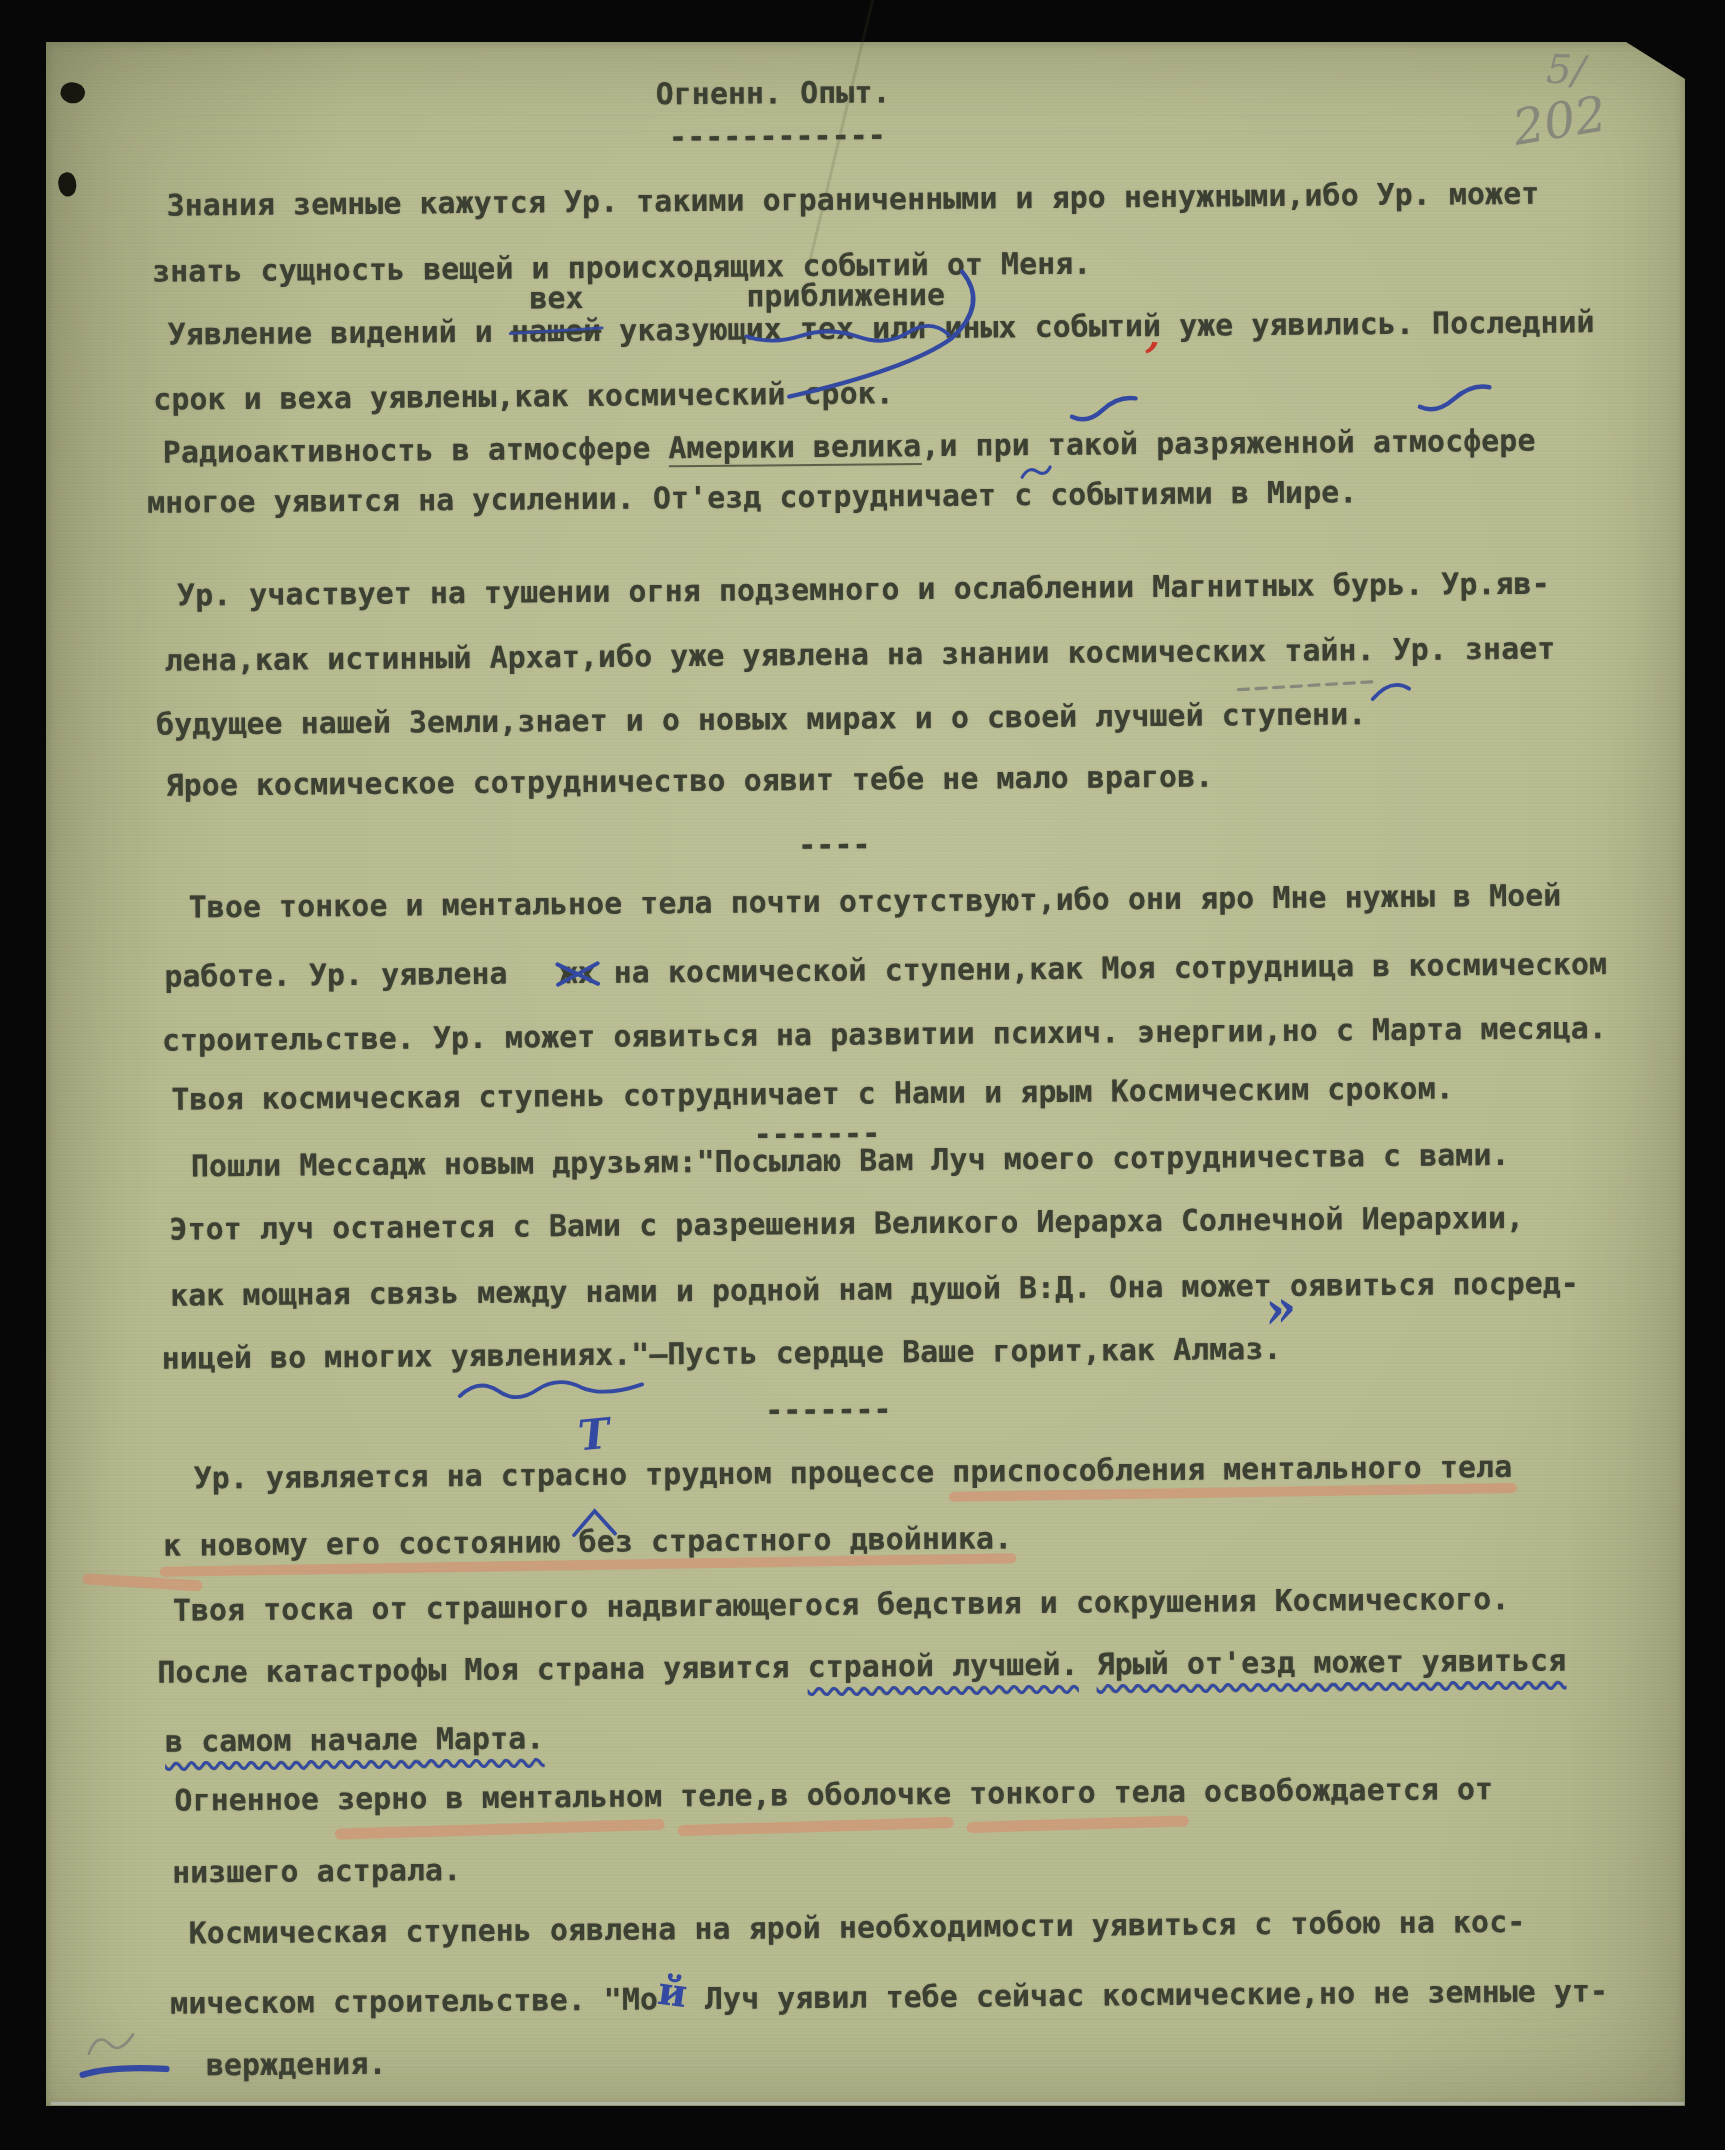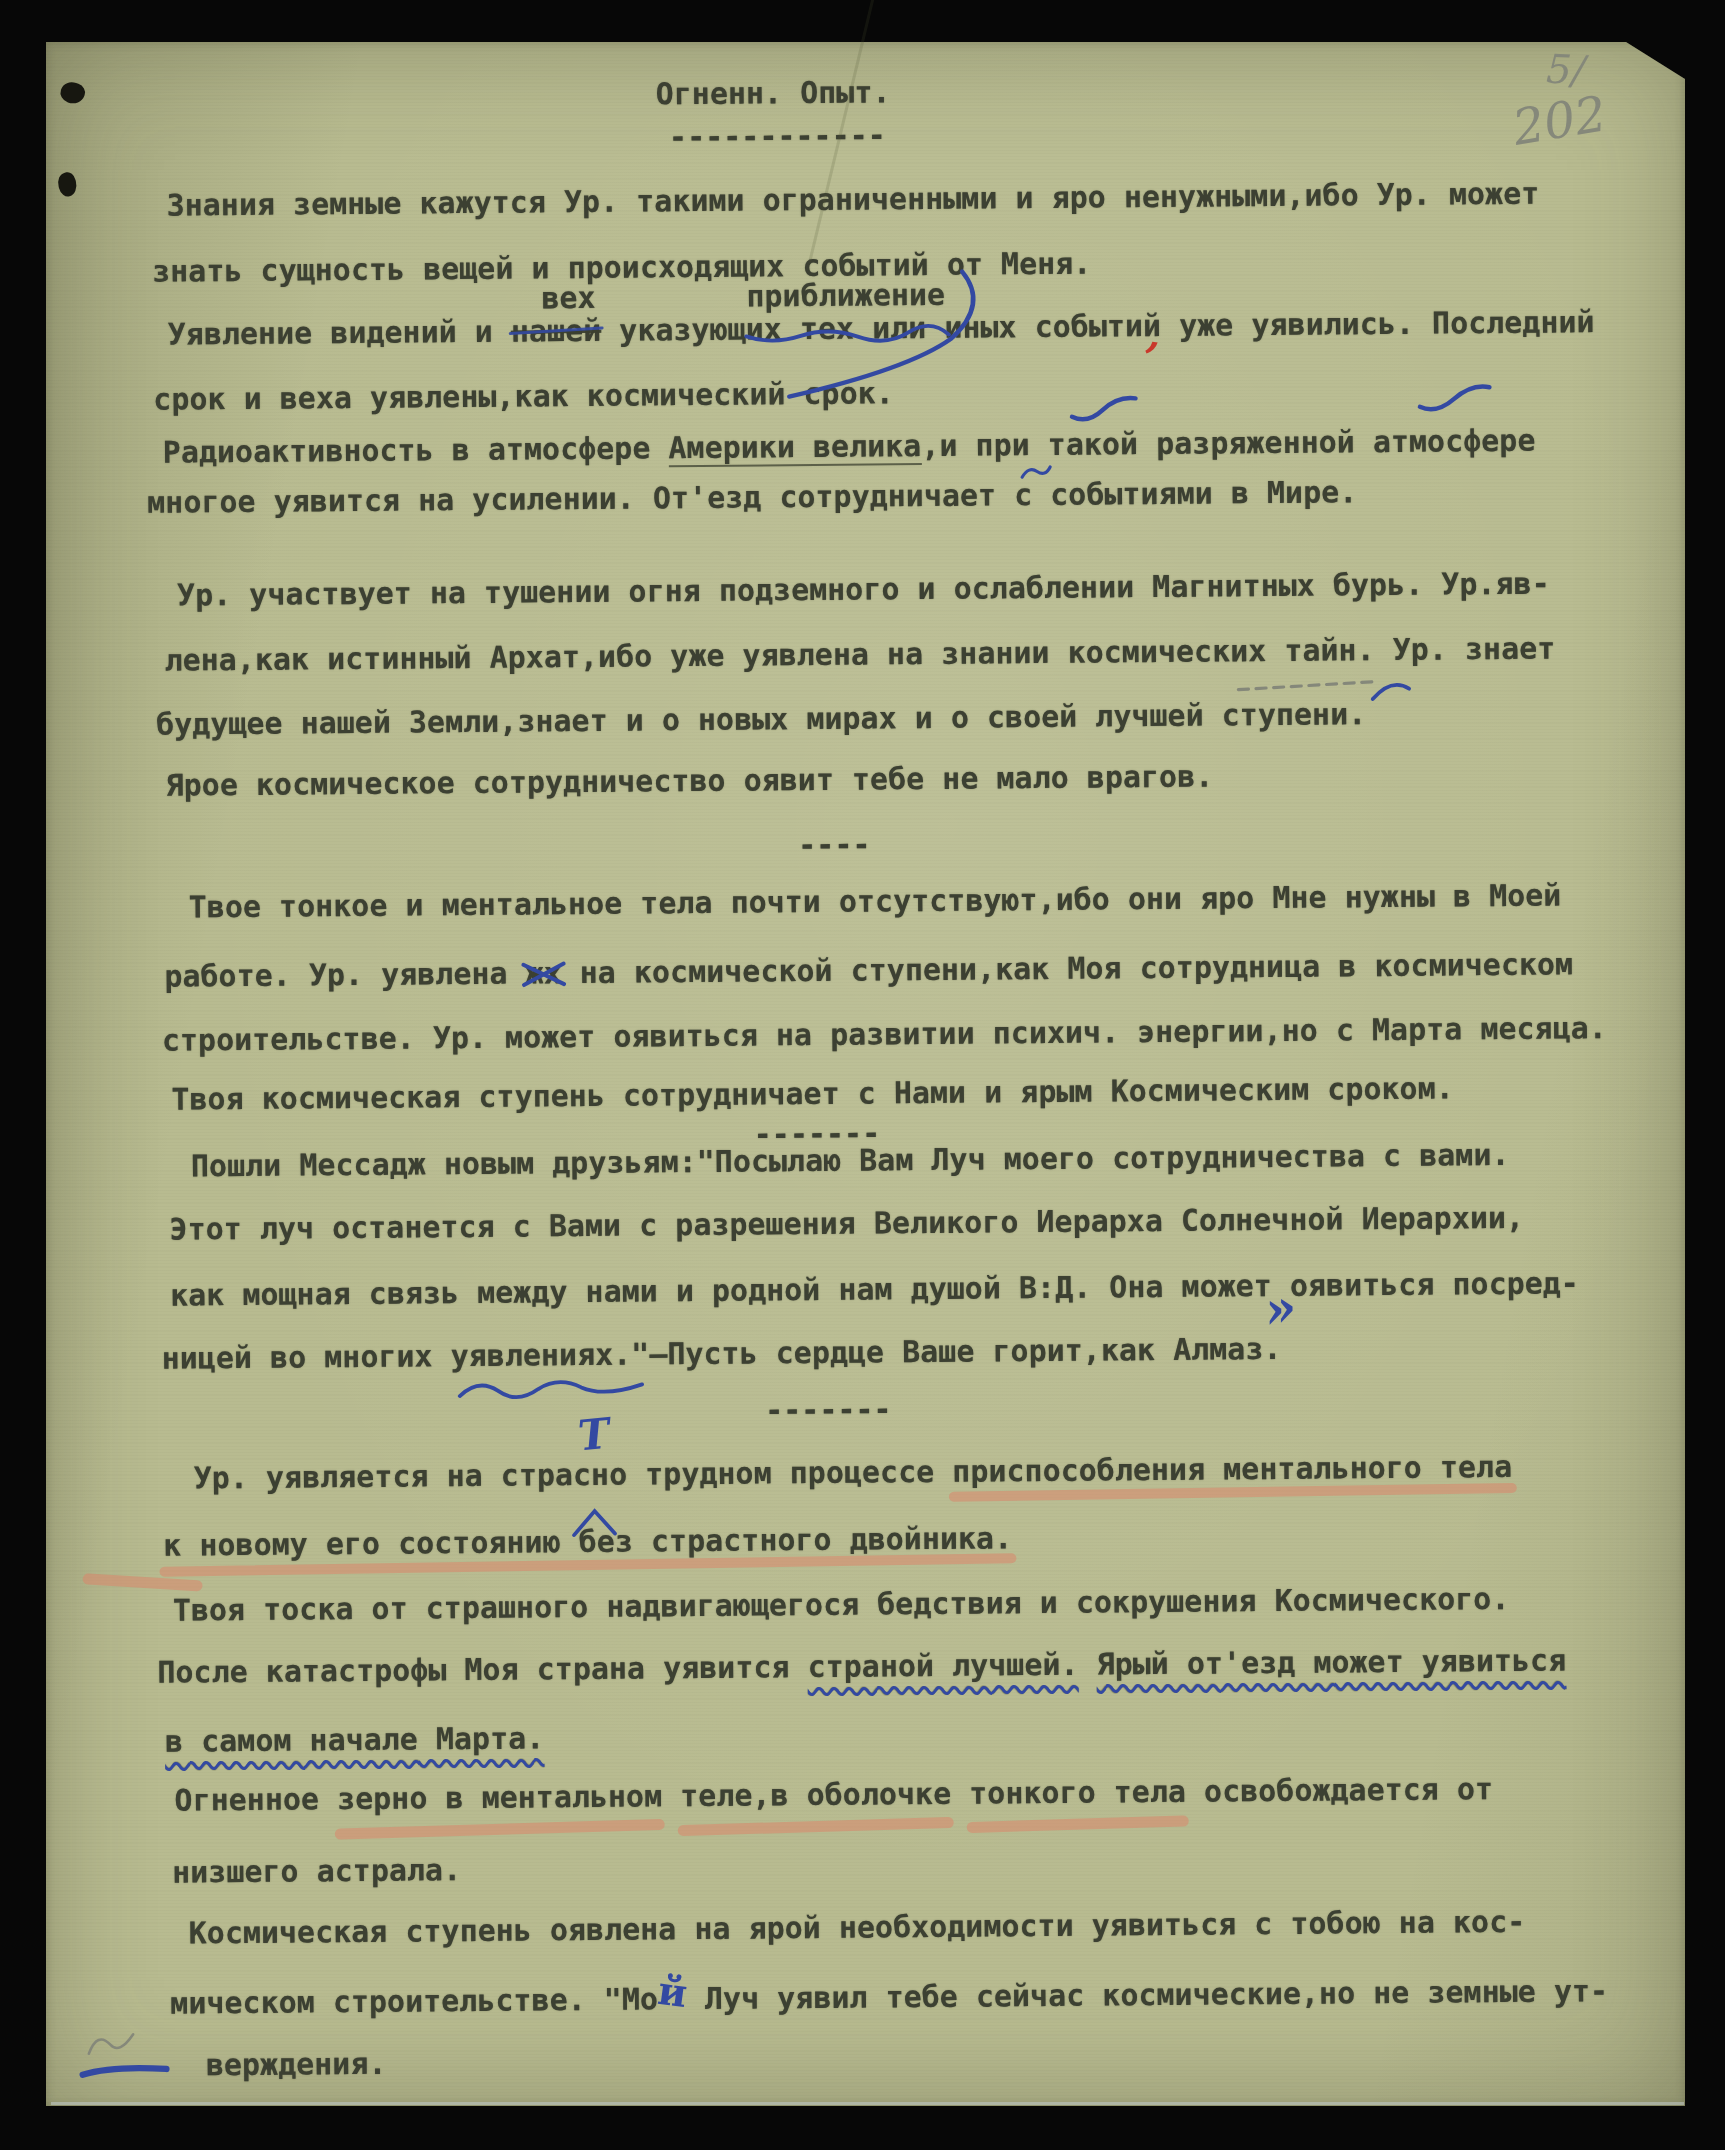--- a/index.html
+++ b/index.html
@@ -33,21 +33,21 @@
     line-height:1;
   }
   .seg-strike{
     position:relative;
     text-decoration:line-through;text-decoration-thickness:2.5px;text-decoration-color:rgba(60,64,48,.9);
   }
   .seg-strike::after{
     content:"";position:absolute;left:-2.5px;right:-2.5px;top:46%;height:3.2px;
     background:var(--blue,#3349a2);transform:rotate(-3deg);border-radius:1.9px;opacity:.9;
   }
-  .seg-xed{position:relative;}
+  .seg-xed{position:relative;margin-left:34px;}
   .seg-xed::before,.seg-xed::after{
     content:"";position:absolute;left:-6.3px;right:-6.3px;top:48%;height:3.8px;
     background:var(--blue,#3349a2);border-radius:1.9px;
   }
   .seg-xed::before{transform:rotate(26deg);}
   .seg-xed::after{transform:rotate(-28deg);}
   .seg-uink{border-bottom:2.5px solid rgba(60,64,48,.75);}
   .seg-wavy{
     text-decoration:underline;text-decoration-style:wavy;
     text-decoration-color:var(--blue,#3349a2);text-decoration-thickness:2.8px;
@@ -76,21 +76,21 @@
 
 <div class="paper"></div>
 
 <div class="content" id="content">
   <div class="typed" style="left:657px;top:81px;">Огненн. Опыт.</div>
   <div class="typed" style="left:670px;top:124px;">------------</div>
   <div class="hand" style="left:1548px;top:62px;font-size:40px;transform:rotate(3deg);color:var(--pencil,#85887a);">5/</div>
   <div class="hand" style="left:1514px;top:109px;font-size:49px;transform:rotate(-9deg);color:var(--pencil,#85887a);">202</div>
 <div class="typed" style="left: 167px; top: 188px;"><span>Знания земные кажутся Ур. такими ограниченными и яро ненужными,ибо Ур. может</span></div>
     <div class="typed" style="left: 152px; top: 254px;"><span>знать сущность вещей и происходящих событий от Меня.</span></div>
-    <div class="typed" style="left: 541px; top: 284px;"><span>вех</span></div>
+    <div class="typed" style="left: 529px; top: 284px;"><span>вех</span></div>
     <div class="typed" style="left: 746px; top: 284px;"><span>приближение</span></div>
     <div class="typed" style="left: 167px; top: 317px;"><span>Уявление видений и </span><span class="seg-strike">нашей</span><span> указующих тех или иных событий уже уявились. Последний</span></div>
     <div class="typed" style="left: 152px; top: 382px;"><span>срок и веха уявлены,как космический срок.</span></div>
     <div class="typed" style="left: 161px; top: 435px;"><span>Радиоактивность в атмосфере </span><span class="seg-uink">Америки велика</span><span>,и при такой разряженной атмосфере</span></div>
     <div class="typed" style="left: 145px; top: 485px;"><span>многое уявится на усилении. От'езд сотрудничает с событиями в Мире.</span></div>
     <div class="typed" style="left: 174px; top: 578px;"><span>Ур. участвует на тушении огня подземного и ослаблении Магнитных бурь. Ур.яв-</span></div>
     <div class="typed" style="left: 161px; top: 643px;"><span>лена,как истинный Архат,ибо уже уявлена на знании космических тайн. Ур. знает</span></div>
     <div class="typed" style="left: 152px; top: 707px;"><span>будущее нашей Земли,знает и о новых мирах и о своей лучшей ступени.</span></div>
     <div class="typed" style="left: 161px; top: 768px;"><span>Ярое космическое сотрудничество оявит тебе не мало врагов.</span></div>
     <div class="typed" style="left: 793px; top: 833px;"><span>----</span></div>

